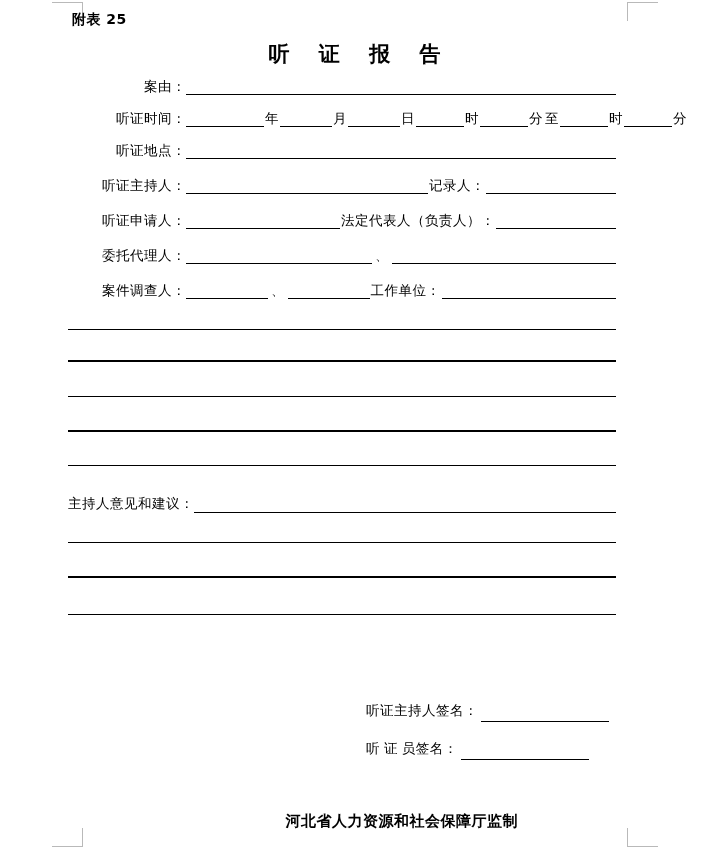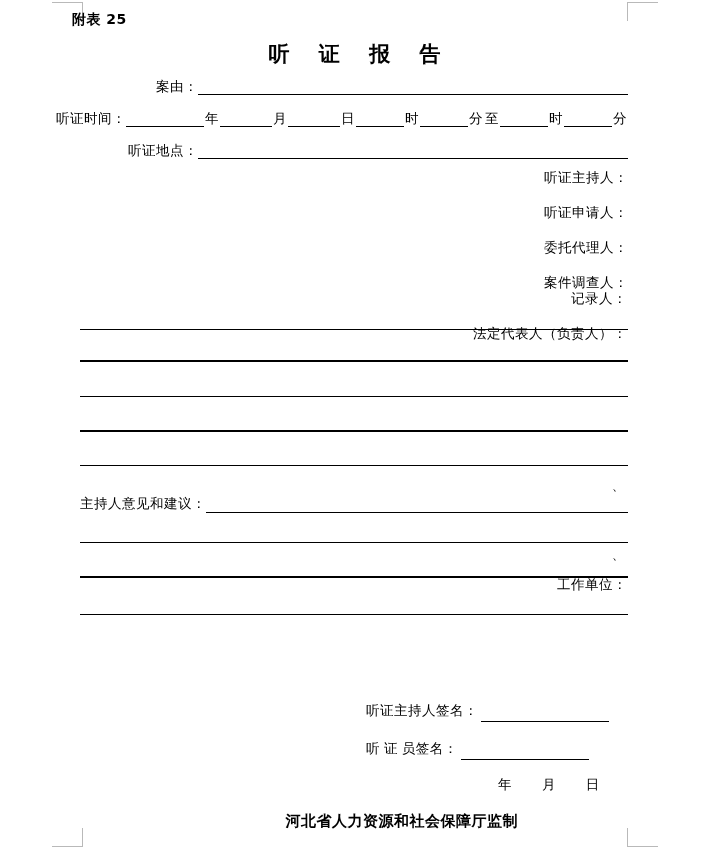--- a/index.html
+++ b/index.html
@@ -52,35 +52,35 @@
     font-family: "DejaVu Sans", "Liberation Sans", sans-serif;
     font-weight: bold;
     font-size: 21px;
     letter-spacing: 11px;
     text-indent: 11px;
   }
 
   
   .sheet {
     position: absolute;
-    left: 80px;
+    left: 68px;
     top: 72px;
     width: 548px;
   }
 
   .row {
     display: flex;
     align-items: flex-end;
     font-size: 13.5px;
     line-height: 1;
     height: 23px;
     white-space: nowrap;
   }
-  .row.gap-s { margin-top: 9px; justify-content: flex-end; }
-  .row.gap-m { margin-top: 12px; flex-direction: column; }
+  .row.gap-s { margin-top: 9px; }
+  .row.gap-m { margin-top: 12px; }
 
   .label {
     flex: 0 0 auto;
     padding-bottom: 2px;
     letter-spacing: 0.5px;
   }
   
   .label-fixed {
     width: 118px;
     text-align: right;
@@ -273,20 +273,15 @@
 
 <div class="sig-wrap">
   <div class="sig-row">
     <span class="sig-label">听证主持人签名：</span>
     <span class="sig-blank"></span>
   </div>
   <div class="sig-row">
     <span class="sig-label spaced">听 证 员签名：</span>
     <span class="sig-blank"></span>
   </div>
-  <div class="date-row">
-    <span>年</span>
-    <span>月</span>
-    <span>日</span>
-  </div>
 </div>
 
 <div class="footer">河北省人力资源和社会保障厅监制</div>
 
 </body></html>

